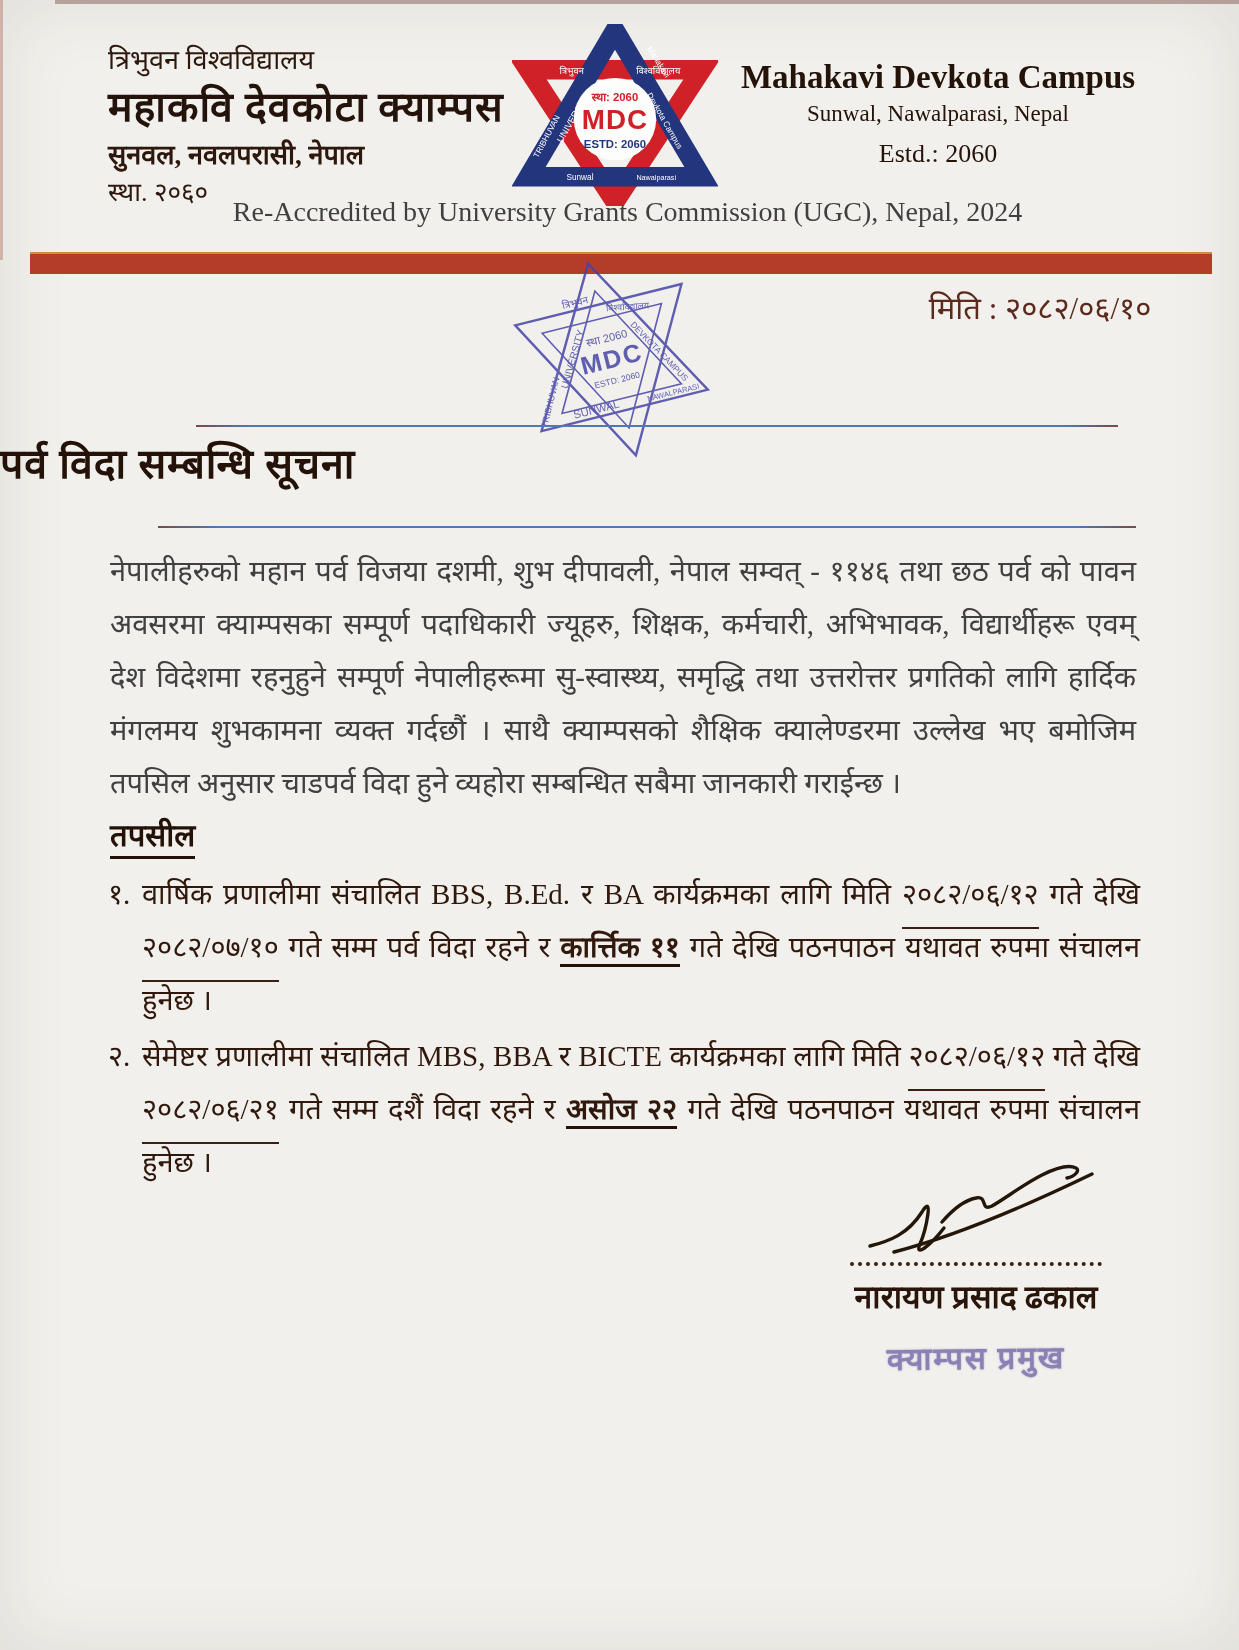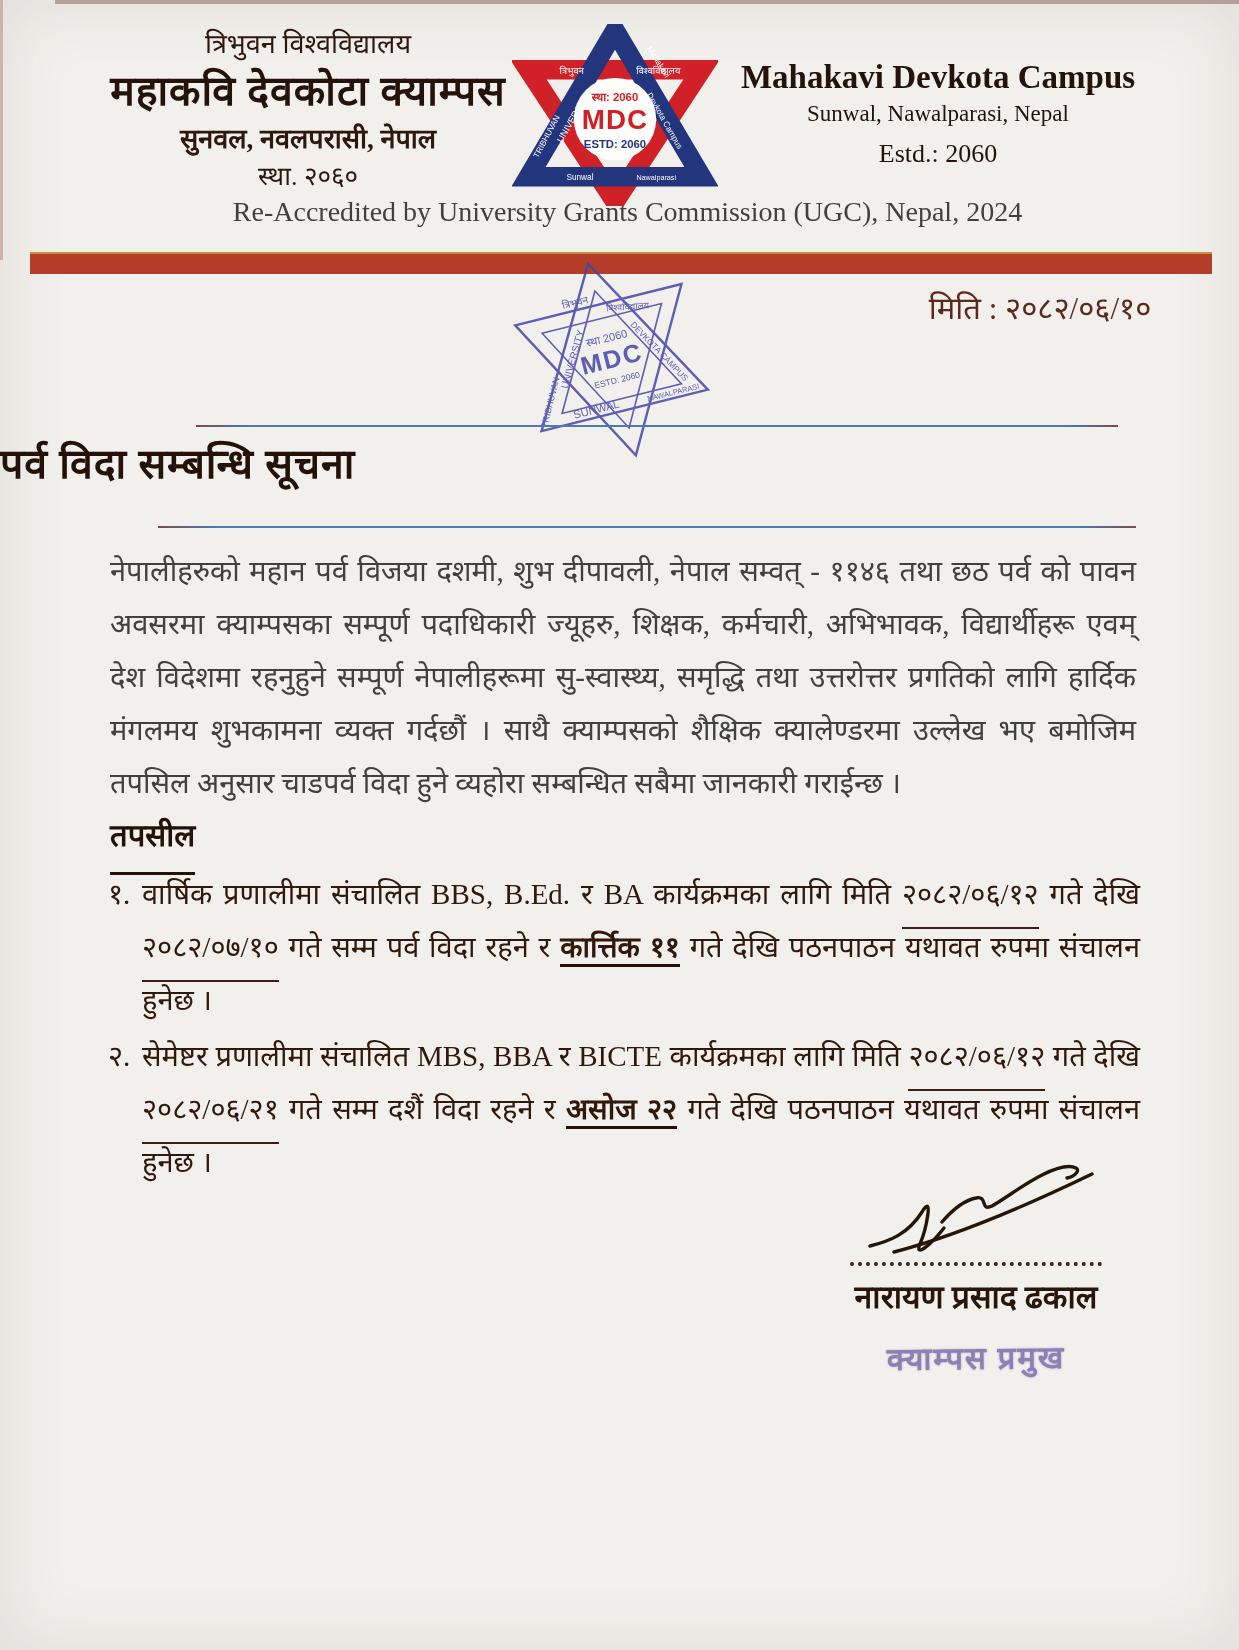--- a/index.html
+++ b/index.html
@@ -9,21 +9,21 @@
     background:#f1f0ec;
     overflow:hidden;
     font-family:"Liberation Serif","DejaVu Sans",serif;
     color:#2e180d;
     box-shadow:inset 0 0 70px rgba(70,55,40,.10);
   }
   .scan-edge-top{position:absolute;top:0;left:55px;width:1184px;height:4px;background:rgba(95,30,25,.35);}
   .scan-edge-left{position:absolute;top:0;left:0;width:3px;height:260px;background:rgba(150,45,30,.28);}
 
   
-  .header-left{position:absolute;left:108px;top:28px;width:400px;text-align:center;line-height:1.25;}
+  .header-left{position:absolute;left:108px;top:44px;width:400px;text-align:left;line-height:1.25;}
   .hl-univ{font-size:27px;}
   .hl-campus{font-size:41px;font-weight:700;margin-top:4px;letter-spacing:1px;color:#24130a;}
   .hl-addr{font-size:27px;font-weight:600;margin-top:6px;}
   .hl-estd{font-size:26px;margin-top:4px;}
 
   .logo-wrap{position:absolute;left:512px;top:24px;width:206px;height:182px;}
 
   .header-right{position:absolute;left:718px;top:48px;width:440px;text-align:center;line-height:1.3;color:#241309;}
   .hr-univ{font-size:27px;}
   .hr-campus{font-size:33px;font-weight:700;margin-top:8px;}
@@ -39,21 +39,21 @@
   .date-line{position:absolute;left:885px;top:286px;width:310px;text-align:center;font-size:31px;color:#5c2a1c;font-family:Liberation Serif, serif;}
 
   .rule{position:absolute;height:2px;background:linear-gradient(90deg,#7a4a4a 0%,#4b7bb5 6%,#4b7bb5 94%,#7a4a4a 100%);}
   .rule-1{top:425px;left:196px;width:922px;}
   .rule-2{top:526px;left:158px;width:978px;}
 
   .notice-title{position:absolute;top:434px;left:0;width:100%;text-align:left;font-size:41px;font-weight:700;color:#241208;letter-spacing:1px;}
 
   .body-para{position:absolute;top:545px;left:110px;width:1026px;font-size:29px;line-height:53px;text-align:justify;color:#404040;}
 
-  .details-heading{position:absolute;top:813px;left:110px;font-size:31px;font-weight:700;color:#241208;border-bottom:3px solid #241208;padding-bottom:17px;}
+  .details-heading{position:absolute;top:813px;left:110px;font-size:31px;font-weight:700;color:#241208;border-bottom:3px solid #241208;padding-bottom:1px;}
 
   .item{position:absolute;left:108px;width:1032px;display:flex;align-items:flex-start;}
   .item-1{top:868px;}
   .item-2{top:1030px;}
   .item-number{font-size:29px;line-height:53px;width:34px;flex:0 0 34px;}
   .item-text{flex:1;font-size:29px;line-height:53px;text-align:justify;color:#31180c;}
   .seg.underline{border-bottom:2px solid #3a2014;padding-bottom:17px;font-family:Liberation Serif, serif;}
   .seg.bold-underline{font-weight:700;border-bottom:3px solid #241208;padding-bottom:1px;}
 
   .signature-wrap{position:absolute;left:862px;top:1146px;width:250px;height:120px;}

